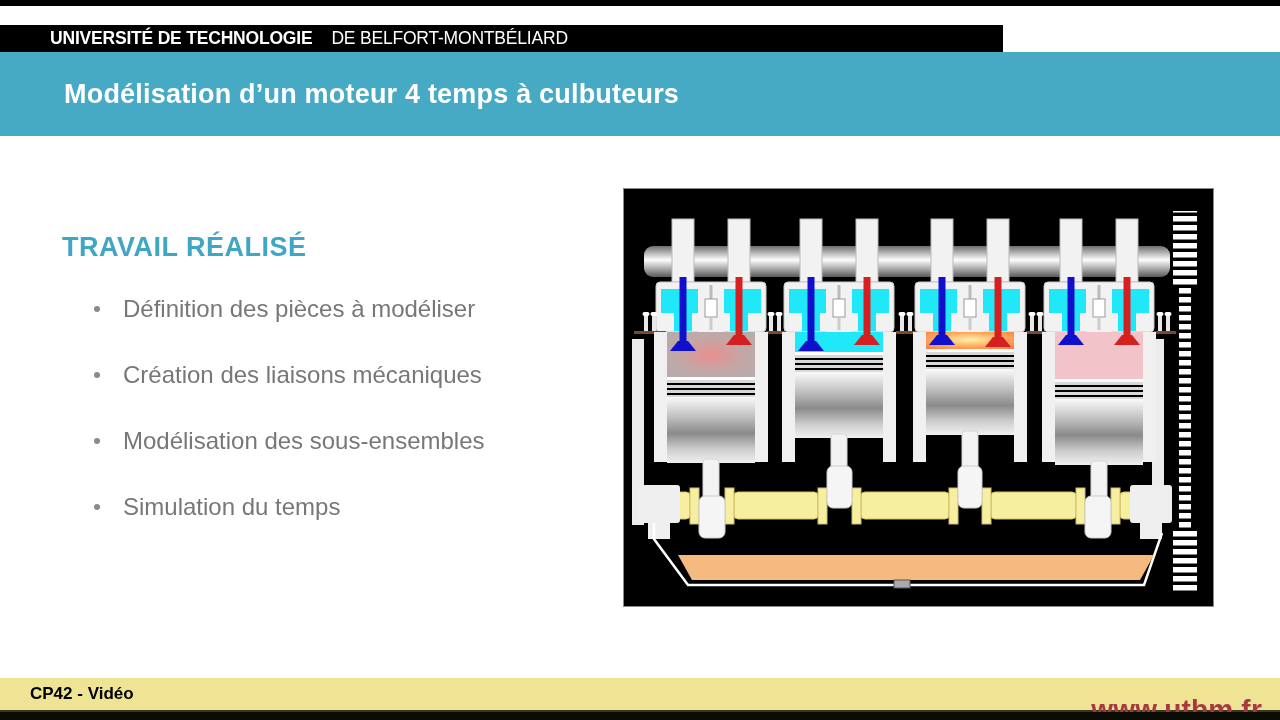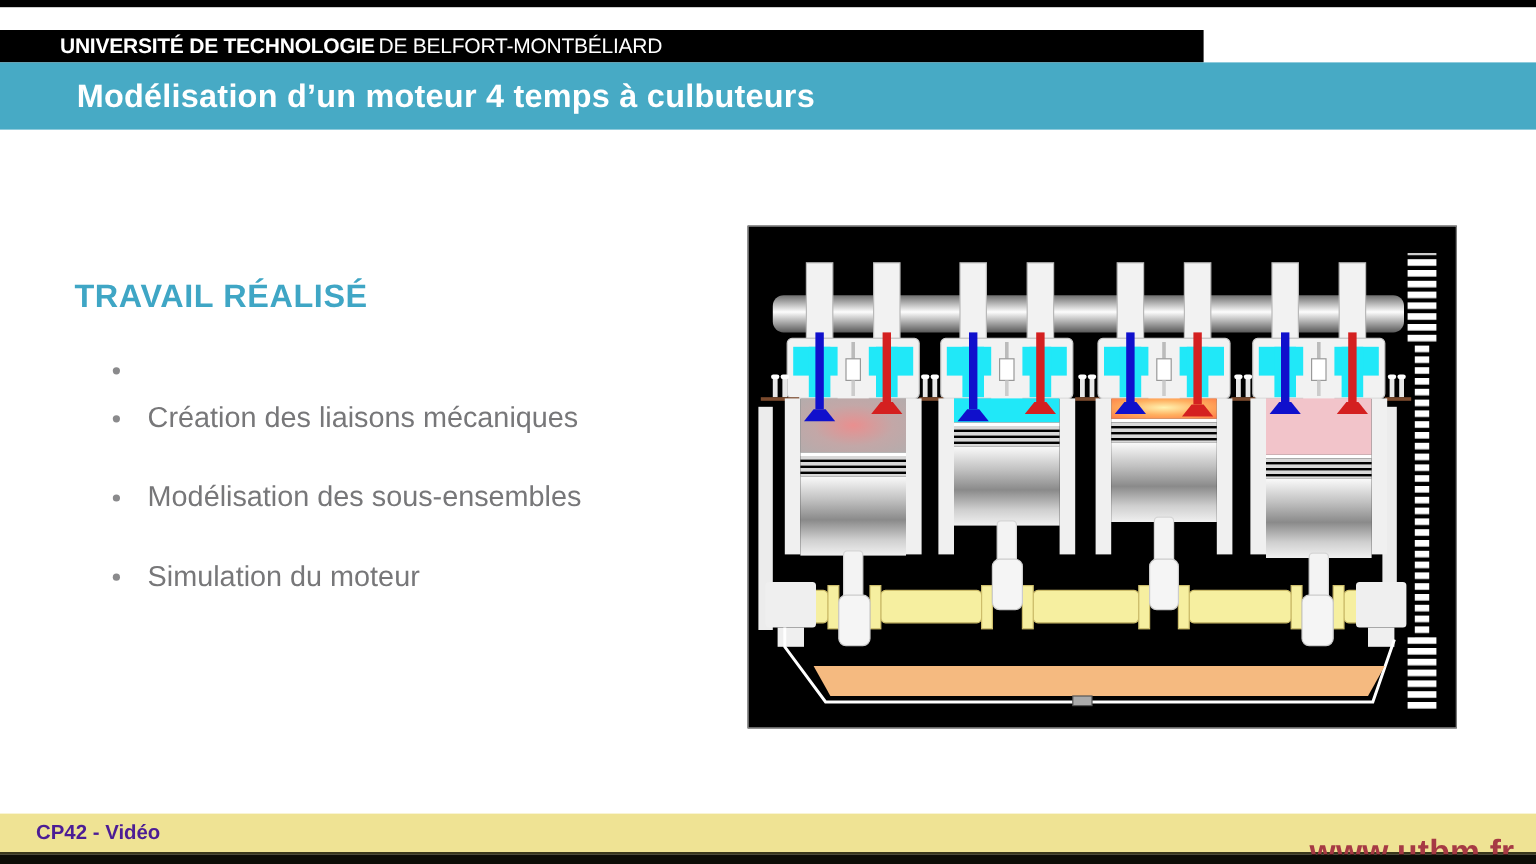--- a/index.html
+++ b/index.html
@@ -8,23 +8,23 @@
     background:#ffffff;font-family:"Liberation Sans","DejaVu Sans",sans-serif;
   }
   
   .top-strip{position:absolute;left:0;top:0;width:1280px;height:6px;background:#000;}
   .logo-bar{
     position:absolute;left:0;top:25px;width:1003px;height:27px;background:#000;
     color:#fff;display:flex;align-items:center;padding-left:50px;box-sizing:border-box;
     font-size:17.5px;letter-spacing:-0.2px;white-space:nowrap;
   }
   .logo-bar .bold{font-weight:bold;}
-  .logo-bar .rest{margin-left:3px;font-weight:normal;}
+  .logo-bar .rest{margin-left:19px;font-weight:normal;}
   .title-bar{
-    position:absolute;left:0;top:52px;width:1280px;height:56px;background:#47AAC5;
+    position:absolute;left:0;top:52px;width:1280px;height:84px;background:#47AAC5;
     display:flex;align-items:center;padding-left:64px;box-sizing:border-box;
   }
   .title-bar h1{
     margin:0;color:#ffffff;font-size:27px;font-weight:bold;letter-spacing:0.2px;
   }
   
   .section-title{
     position:absolute;left:62px;top:232px;color:#3FA6C5;
     font-size:27px;font-weight:bold;letter-spacing:0.5px;text-align:center;
   }
@@ -42,45 +42,45 @@
     position:absolute;left:623px;top:188px;width:589px;height:417px;
     border:1px solid #8a8a8a;box-sizing:content-box;background:#000;
   }
   
   .footer-band{
     position:absolute;left:0;top:678px;width:1280px;height:34px;background:#EFE394;
     border-bottom:2px solid #3a381c;box-sizing:border-box;
     display:flex;align-items:center;justify-content:space-between;
     padding:0 18px 0 30px;
   }
-  .footer-band .course{color:#4c1d95;font-size:17px;font-weight:bold;}
+  .footer-band .course{color:#000000;font-size:17px;font-weight:bold;}
   .footer-band .site{color:#A63A44;font-size:28px;font-weight:bold;letter-spacing:0.2px;margin-top:31px;}
   .bottom-strip{position:absolute;left:0;top:712px;width:1280px;height:8px;background:#0c0c06;}
 </style>
 </head>
 <body>
 
 <div class="top-strip"></div>
 
 <div class="logo-bar">
   <span class="bold">UNIVERSITÉ DE TECHNOLOGIE</span>
   <span class="rest">DE BELFORT-MONTBÉLIARD</span>
 </div>
 
 <div class="title-bar">
   <h1>Modélisation d’un moteur 4 temps à culbuteurs</h1>
 </div>
 
 <div class="section-title">TRAVAIL RÉALISÉ</div>
 
 <ul class="bullets">
-  <li><span class="dot"></span></li>
+  <li><span class="dot"></span><span>Définition des pièces à modéliser</span></li>
   <li><span class="dot"></span><span>Création des liaisons mécaniques</span></li>
   <li><span class="dot"></span><span>Modélisation des sous-ensembles</span></li>
-  <li><span class="dot"></span><span>Simulation du moteur</span></li>
+  <li><span class="dot"></span><span>Simulation du temps</span></li>
 </ul>
 
 <div class="engine-wrap">
 <svg width="589" height="417" viewBox="0 0 589 417" xmlns="http://www.w3.org/2000/svg">
   <defs>
     <linearGradient id="shaftG" x1="0" y1="0" x2="0" y2="1">
       <stop offset="0" stop-color="#6e6e6e"></stop>
           <stop offset="0.45" stop-color="#fdfdfd"></stop>
           <stop offset="1" stop-color="#5a5a5a"></stop>
     </linearGradient>

